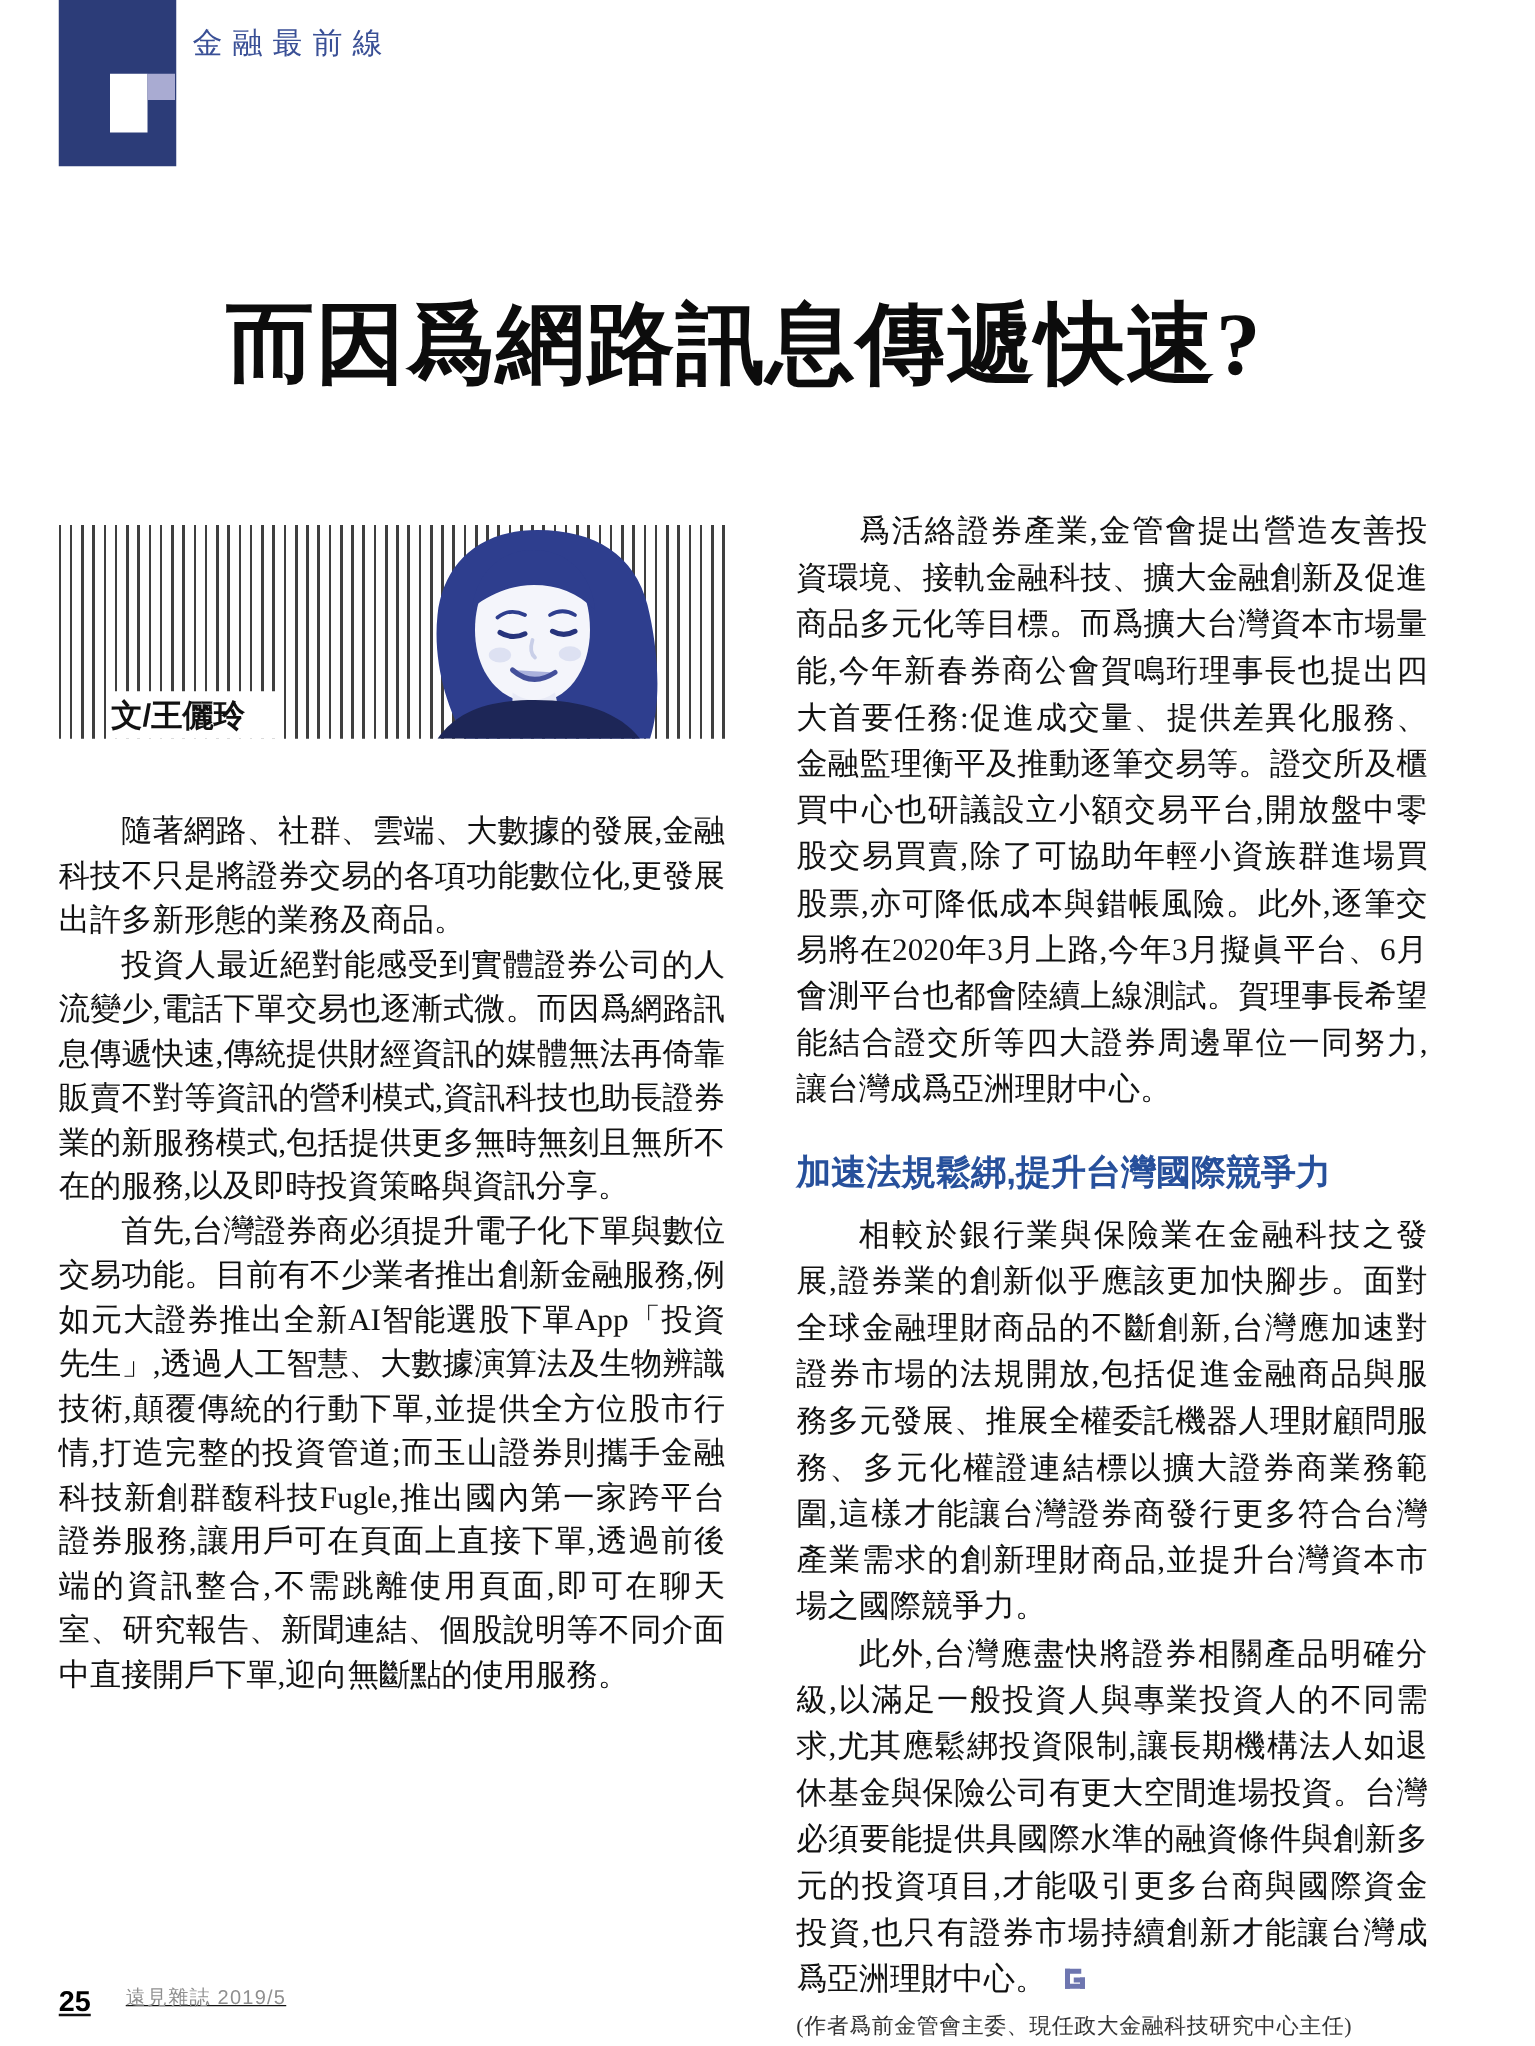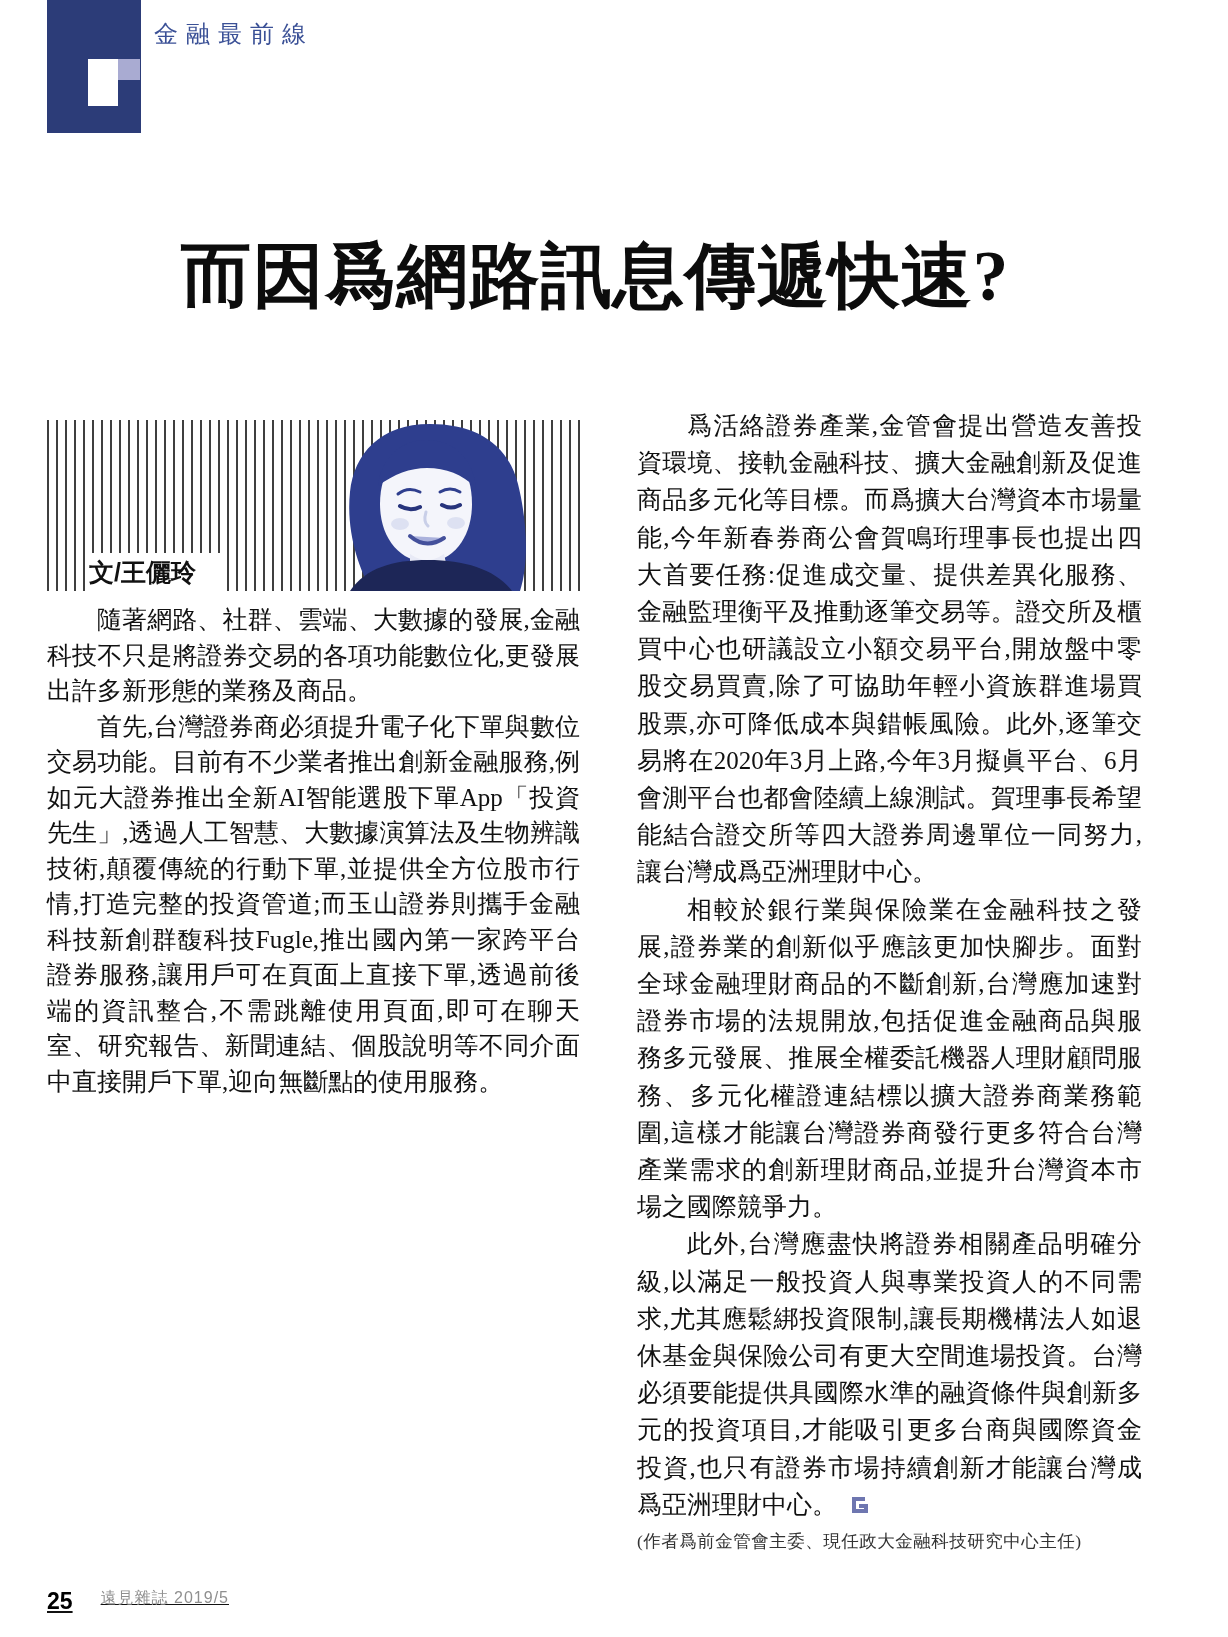--- a/index.html
+++ b/index.html
@@ -32,21 +32,21 @@
     position:absolute;left:0;bottom:0;width:138px;height:38px;background:#ffffff;
     display:flex;align-items:center;margin-left:42px;
   }
   .byline-text{
     font-family:"Liberation Sans","DejaVu Sans",sans-serif;
     font-size:25px;font-weight:600;color:#111;white-space:nowrap;
   }
   
   .col{position:absolute;text-align:justify;}
   .col p{margin:0;text-indent:2em;}
-  .col-left{left:47px;top:602px;width:533px;font-size:25px;line-height:35.5px;}
+  .col-left{left:47px;top:648px;width:533px;font-size:25px;line-height:35.5px;}
   .col-right{left:637px;top:407px;width:505px;font-size:25px;line-height:37.2px;}
   .subheading{
     font-family:"Liberation Sans","DejaVu Sans",sans-serif;
     font-size:28px;font-weight:700;color:#27509b;
     margin:28px 0 14px 0;text-indent:0 !important;text-align:left;white-space:nowrap;
   }
   .end-mark{display:inline-block;width:18px;height:18px;margin-left:14px;vertical-align:-1px;}
   .footnote{
     margin-top:10px;font-size:17.5px;color:#333;text-indent:0 !important;
     text-align:left;letter-spacing:0.5px;
@@ -84,25 +84,27 @@
     <path d="M96,134 q17,12 34,0 L134,152 L96,152 Z" fill="#e8eaf6"></path>
     <path d="M36,171 C52,148 78,140 114,140 C152,140 182,150 198,171 Z" fill="#1d2657"></path>
   </svg>
   <div class="byline-box">
     <span class="byline-text">文/王儷玲</span>
   </div>
 </div>
 
 <div class="col col-left">
   <p>隨著網路、社群、雲端、大數據的發展,金融科技不只是將證券交易的各項功能數位化,更發展出許多新形態的業務及商品。</p>
+  <p>投資人最近絕對能感受到實體證券公司的人流變少,電話下單交易也逐漸式微。而因爲網路訊息傳遞快速,傳統提供財經資訊的媒體無法再倚靠販賣不對等資訊的營利模式,資訊科技也助長證券業的新服務模式,包括提供更多無時無刻且無所不在的服務,以及即時投資策略與資訊分享。</p>
   <p>首先,台灣證券商必須提升電子化下單與數位交易功能。目前有不少業者推出創新金融服務,例如元大證券推出全新AI智能選股下單App「投資先生」,透過人工智慧、大數據演算法及生物辨識技術,顛覆傳統的行動下單,並提供全方位股市行情,打造完整的投資管道;而玉山證券則攜手金融科技新創群馥科技Fugle,推出國內第一家跨平台證券服務,讓用戶可在頁面上直接下單,透過前後端的資訊整合,不需跳離使用頁面,即可在聊天室、研究報告、新聞連結、個股說明等不同介面中直接開戶下單,迎向無斷點的使用服務。</p>
 </div>
 
 <div class="col col-right">
   <p>爲活絡證券產業,金管會提出營造友善投資環境、接軌金融科技、擴大金融創新及促進商品多元化等目標。而爲擴大台灣資本市場量能,今年新春券商公會賀鳴珩理事長也提出四大首要任務:促進成交量、提供差異化服務、金融監理衡平及推動逐筆交易等。證交所及櫃買中心也研議設立小額交易平台,開放盤中零股交易買賣,除了可協助年輕小資族群進場買股票,亦可降低成本與錯帳風險。此外,逐筆交易將在2020年3月上路,今年3月擬眞平台、6月會測平台也都會陸續上線測試。賀理事長希望能結合證交所等四大證券周邊單位一同努力,讓台灣成爲亞洲理財中心。</p>
+  <h2 class="subheading">加速法規鬆綁,提升台灣國際競爭力</h2>
   <p>相較於銀行業與保險業在金融科技之發展,證券業的創新似乎應該更加快腳步。面對全球金融理財商品的不斷創新,台灣應加速對證券市場的法規開放,包括促進金融商品與服務多元發展、推展全權委託機器人理財顧問服務、多元化權證連結標以擴大證券商業務範圍,這樣才能讓台灣證券商發行更多符合台灣產業需求的創新理財商品,並提升台灣資本市場之國際競爭力。</p>
   <p><span>此外,台灣應盡快將證券相關產品明確分級,以滿足一般投資人與專業投資人的不同需求,尤其應鬆綁投資限制,讓長期機構法人如退休基金與保險公司有更大空間進場投資。台灣必須要能提供具國際水準的融資條件與創新多元的投資項目,才能吸引更多台商與國際資金投資,也只有證券市場持續創新才能讓台灣成爲亞洲理財中心。</span><svg class="end-mark" viewBox="0 0 18 18" xmlns="http://www.w3.org/2000/svg">
         <g fill="#6e76b0">
           <rect x="1" y="1" width="13" height="4"></rect>
           <rect x="1" y="1" width="4" height="16"></rect>
           <rect x="1" y="13" width="16" height="4"></rect>
           <rect x="13" y="8" width="4" height="9"></rect>
           <rect x="8" y="8" width="9" height="4"></rect>
         </g>
       </svg></p>

